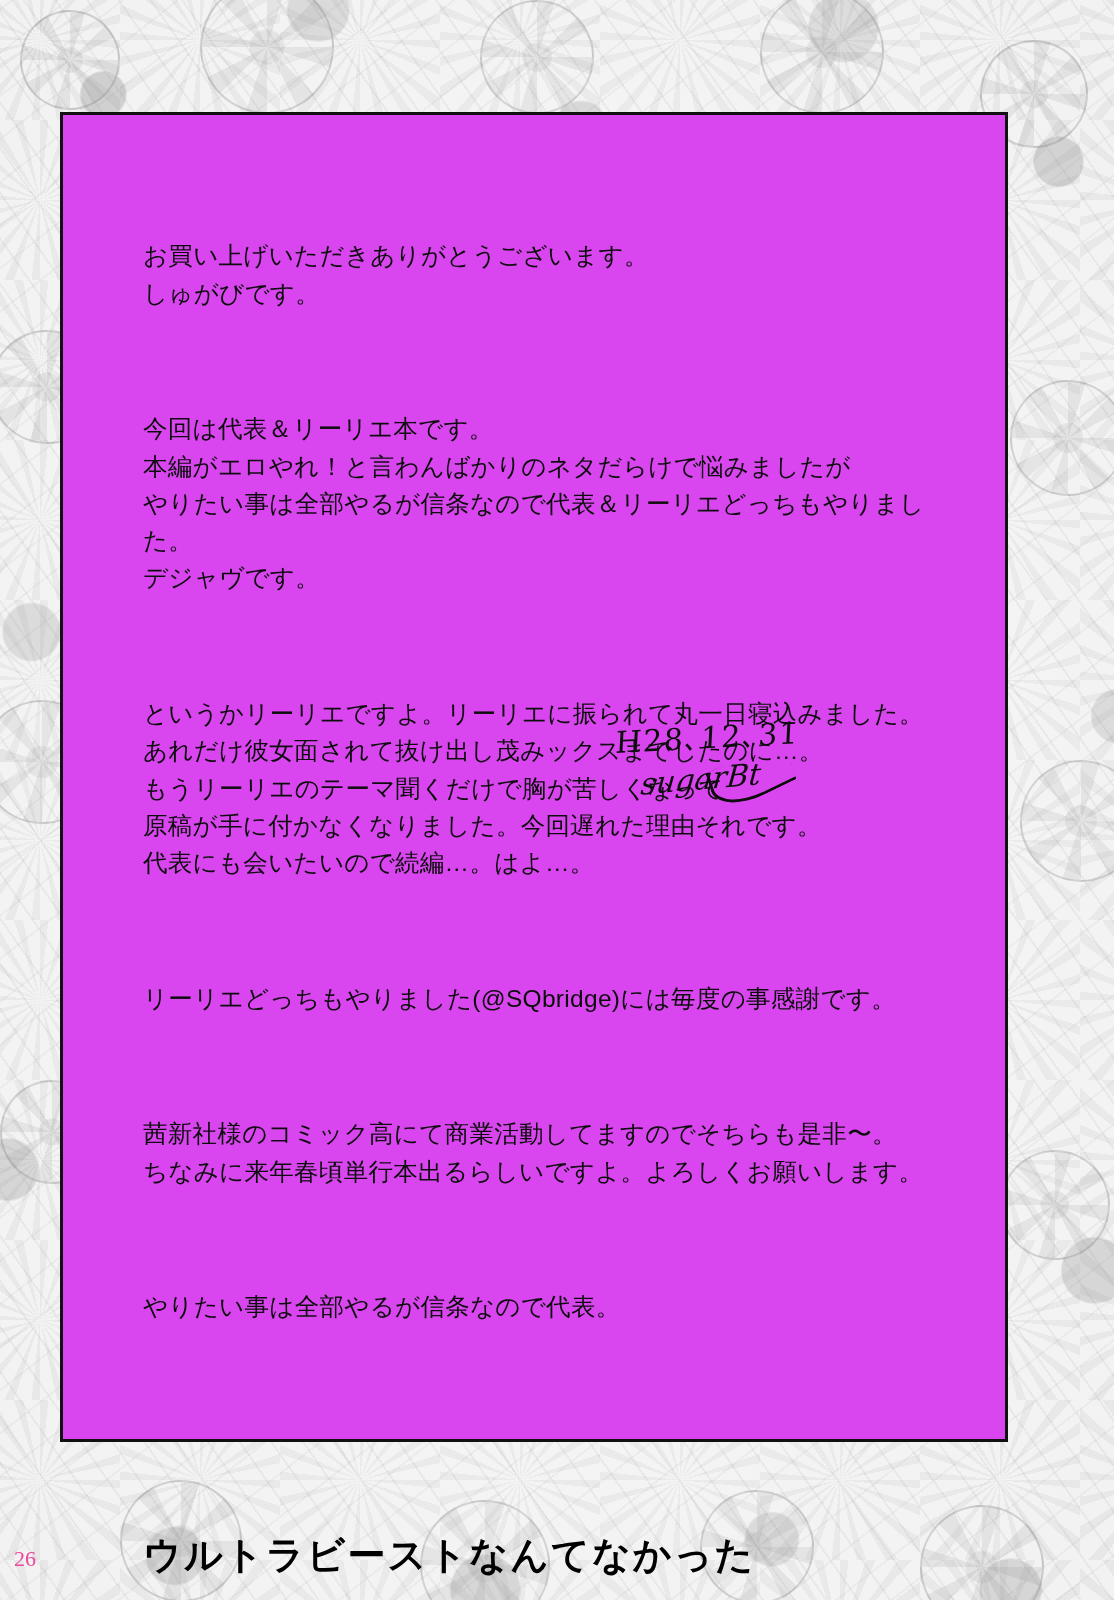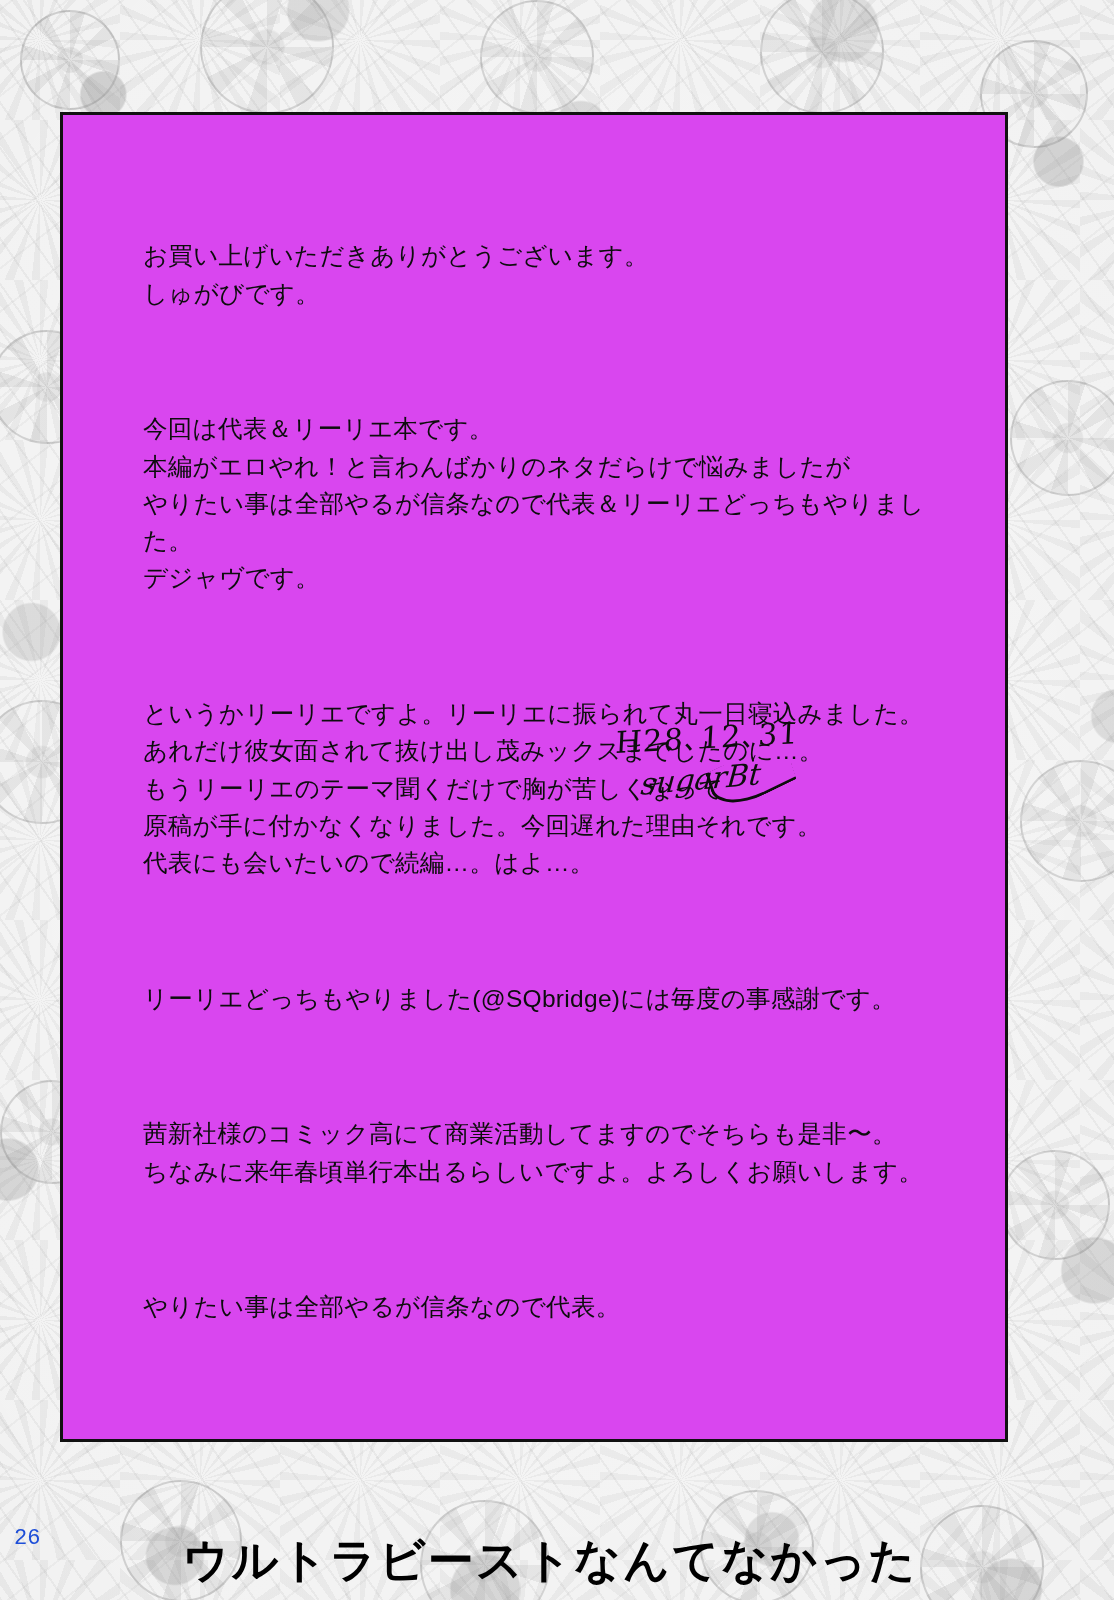--- a/index.html
+++ b/index.html
@@ -135,35 +135,35 @@
     height: 44px;
     border-left: 3px solid #0d0d0d;
     border-bottom: 3px solid #0d0d0d;
     border-radius: 0 0 0 60% ;
     transform: rotate(-22deg);
     pointer-events: none;
   }
 
   
   .work-title {
-    text-align: center;
-    font-size: 46px;
+    text-align: left;
+    font-size: 38px;
     font-weight: bold;
     letter-spacing: 2px;
     color: #000;
     margin-top: 130px;
   }
 
   .page-number {
     position: absolute;
     left: 14px;
-    bottom: 49px;
+    bottom: 28px;
     font-size: 22px;
-    color: #1d4ed8;
-    font-family: Liberation Mono, monospace;
+    color: #ec4899;
+    font-family: Liberation Serif, serif;
   }
 </style>
 </head>
 <body>
 
 <div class="bg-wrap">
   <div class="bg-flower" style="left:20px;  top:10px;  width:96px;  height:96px;"></div>
   <div class="bg-flower" style="left:200px; top:-20px; width:130px; height:130px;"></div>
   <div class="bg-flower" style="left:480px; top:0px;   width:110px; height:110px;"></div>
   <div class="bg-flower" style="left:760px; top:-10px; width:120px; height:120px;"></div>

